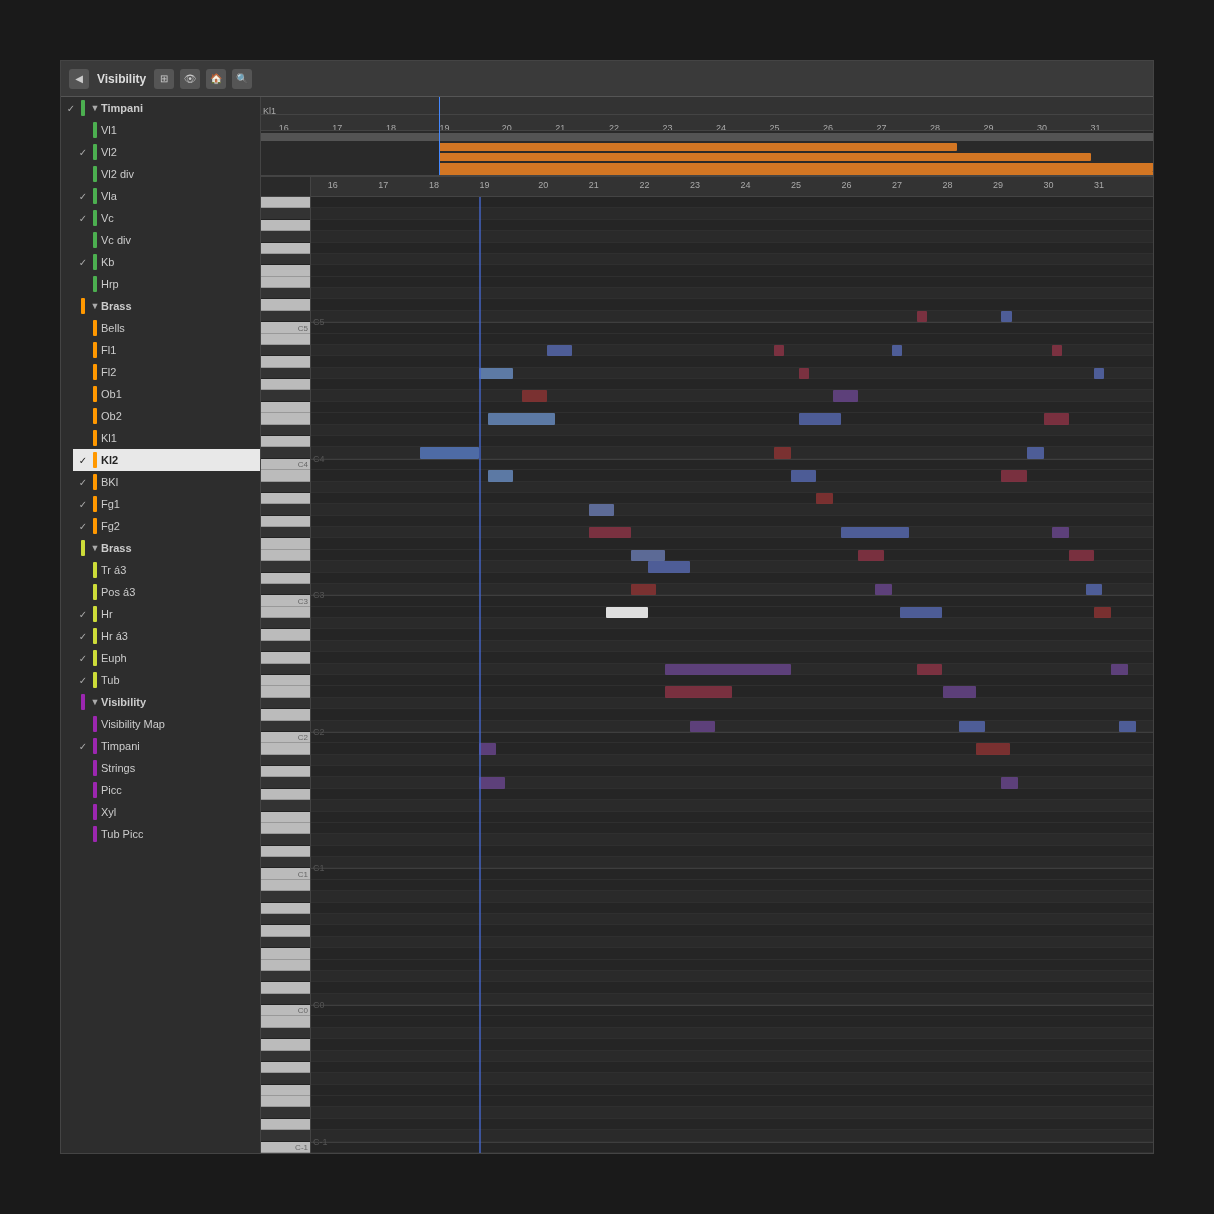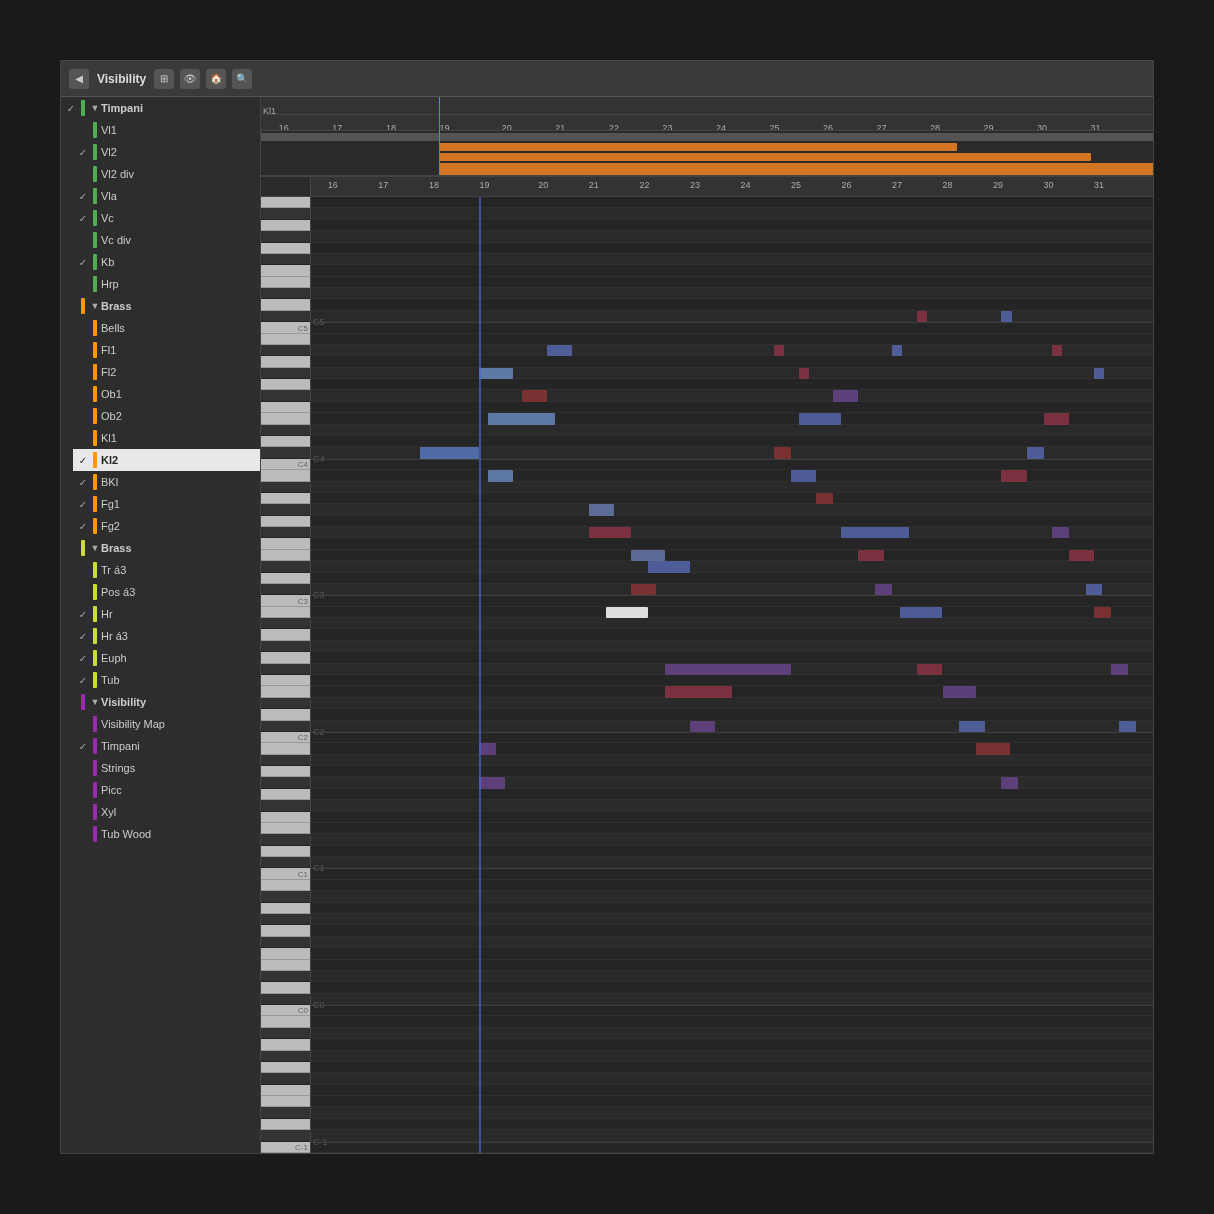--- a/index.html
+++ b/index.html
@@ -379,21 +379,21 @@
             <div class="track-label">Picc</div>
           </div>
           <div class="track-item indent-1">
             <div class="track-check"></div>
             <div class="track-color-bar" style="background:#9c27b0;"></div>
             <div class="track-label">Xyl</div>
           </div>
           <div class="track-item indent-1">
             <div class="track-check"></div>
             <div class="track-color-bar" style="background:#9c27b0;"></div>
-            <div class="track-label">Tub Wood</div>
+            <div class="track-label">Tub Picc</div>
           </div>
 
         </div>
       </div>
 
       <div class="piano-roll-container">
 
         <div class="overview-strip">
           <div style="height:18px; background:#333; border-bottom:1px solid #444; position:relative; display:flex; align-items:center;">
             <div style="position:absolute; left:0; right:0; display:flex;">

